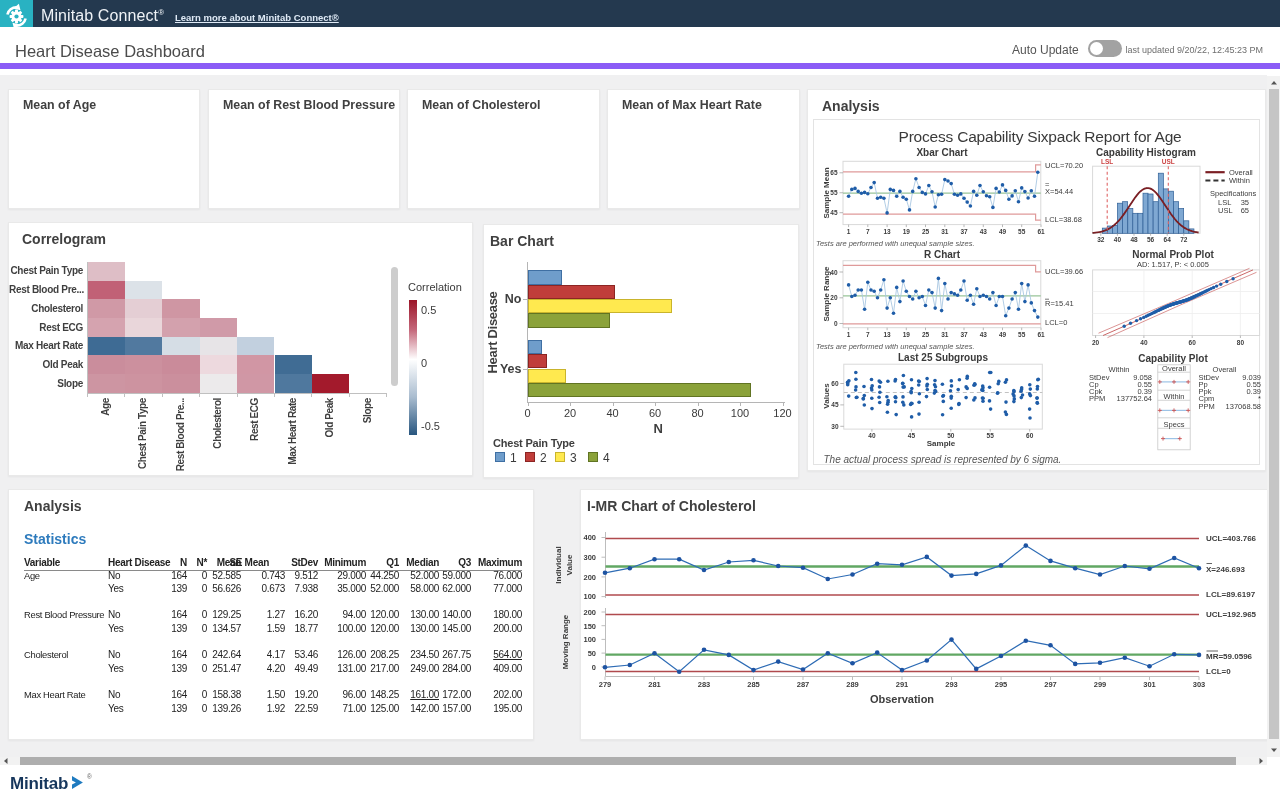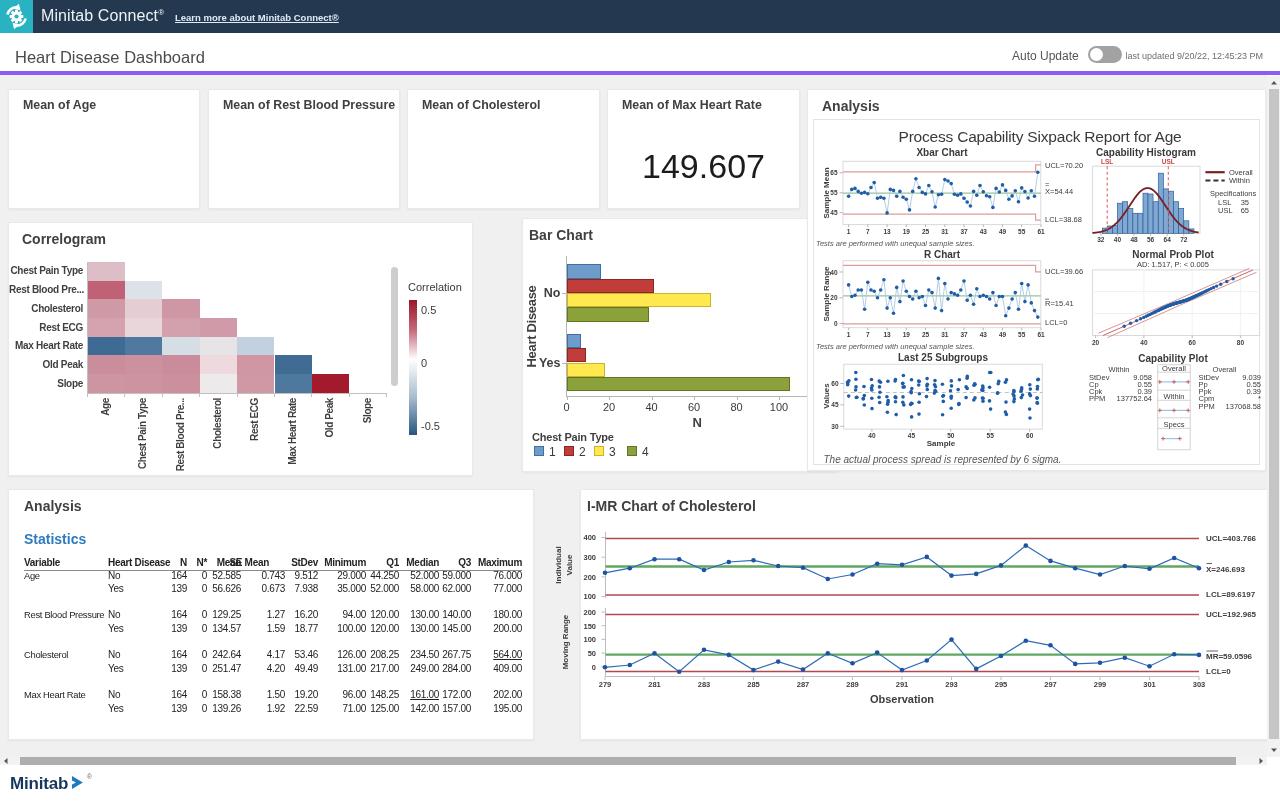--- a/index.html
+++ b/index.html
@@ -4,21 +4,21 @@
 <style>
 *{margin:0;padding:0;box-sizing:border-box;}
 html,body{width:1280px;height:802px;overflow:hidden;background:#fff;
   font-family:"Liberation Sans",sans-serif;}
 .abs{position:absolute;}
 .topbar{position:absolute;left:0;top:0;width:1280px;height:33px;background:#24394f;}
 .logo{position:absolute;left:0;top:0;width:33px;height:33px;background:#29b2c2;}
 .brand{position:absolute;left:41px;top:6.5px;color:#eef2f6;font-size:16px;letter-spacing:.1px;white-space:nowrap;}
 .brand sup{font-size:8px;}
 .tlink{position:absolute;left:175px;top:11.5px;color:#dfeaf6;font-size:9.5px;text-decoration:underline;font-weight:bold;white-space:nowrap;}
-.titlebar{position:absolute;left:0;top:33px;width:1280px;height:42px;background:#fff;border-bottom:4px solid #8b5cf6;}
+.titlebar{position:absolute;left:0;top:27px;width:1280px;height:42px;background:#fff;border-bottom:6px solid #8b5cf6;}
 .h1{position:absolute;left:15px;top:15px;font-size:16.5px;color:#4b4b4b;}
 .autoupd{position:absolute;left:1012px;top:16px;font-size:12px;color:#555;white-space:nowrap;}
 .toggle{position:absolute;left:1088px;top:13px;width:34px;height:17px;background:#a2a2a2;border-radius:9px;}
 .toggle .knob{position:absolute;left:2px;top:2px;width:13px;height:13px;background:#fff;border-radius:50%;}
 .lastupd{position:absolute;right:17px;top:17.5px;font-size:9px;color:#6e6e6e;white-space:nowrap;}
 .content{position:absolute;left:0;top:75px;width:1267px;height:682px;background:#f0f0f1;}
 .card{position:absolute;background:#fff;border:1px solid #e9e9e9;box-shadow:0 1px 2px rgba(0,0,0,.05);}
 .ctitle{position:absolute;font-size:14px;font-weight:bold;color:#404040;}
 .statnum{position:absolute;width:100%;text-align:center;font-size:34px;color:#1c1c1c;}
 .rowlab{position:absolute;font-size:10px;font-weight:bold;color:#3f3f3f;text-align:right;white-space:nowrap;letter-spacing:-0.3px;}
@@ -80,21 +80,20 @@
     <div class="ctitle" style="left:14px;top:8px;font-size:12.4px;white-space:nowrap;">Mean of Age</div>
   </div>
 <div class="card" style="left:208px;top:89px;width:192px;height:120px;">
     <div class="ctitle" style="left:14px;top:8px;font-size:12.4px;white-space:nowrap;">Mean of Rest Blood Pressure</div>
   </div>
 <div class="card" style="left:407px;top:89px;width:193px;height:120px;">
     <div class="ctitle" style="left:14px;top:8px;font-size:12.4px;white-space:nowrap;">Mean of Cholesterol</div>
   </div>
 <div class="card" style="left:607px;top:89px;width:193px;height:120px;">
     <div class="ctitle" style="left:14px;top:8px;font-size:12.4px;white-space:nowrap;">Mean of Max Heart Rate</div>
-    <div class="statnum" style="top:57px;">149.607</div>
   </div>
 
 <div class="card" style="left:8px;top:222px;width:465px;height:254px;">
 <div class="ctitle" style="left:13px;top:8px;">Correlogram</div>
 <div class="cell" style="left:78.5px;top:38.9px;width:37.4px;height:18.7px;background:#debec6;"></div>
 <div class="cell" style="left:78.5px;top:57.6px;width:37.4px;height:18.7px;background:#c16176;"></div>
 <div class="cell" style="left:115.9px;top:57.6px;width:37.4px;height:18.7px;background:#dce2e8;"></div>
 <div class="cell" style="left:78.5px;top:76.3px;width:37.4px;height:18.7px;background:#d099a6;"></div>
 <div class="cell" style="left:115.9px;top:76.3px;width:37.4px;height:18.7px;background:#e4ced4;"></div>
 <div class="cell" style="left:153.3px;top:76.3px;width:37.4px;height:18.7px;background:#cf96a3;"></div>
@@ -147,21 +146,21 @@
 <div class="vline" style="left:339.8px;top:169.8px;height:4px;"></div>
 <div class="vline" style="left:377.2px;top:169.8px;height:4px;"></div>
 <div class="cell" style="left:382px;top:44px;width:7px;height:119px;background:#cdcdcd;border-radius:4px;"></div>
 <div class="t11" style="left:399px;top:58px;">Correlation</div>
 <div class="cell" style="left:400px;top:76.5px;width:8px;height:135px;background:linear-gradient(180deg,#9b1528 0%,#c4677a 22%,#ffffff 44%,#a9bccf 72%,#28567f 100%);"></div>
 <div class="t11" style="left:412px;top:81px;">0.5</div>
 <div class="t11" style="left:412px;top:134px;">0</div>
 <div class="t11" style="left:412px;top:197px;">-0.5</div>
 </div>
 
-<div class="card" style="left:483px;top:218px;width:316px;height:254px;margin-left:39px;">
+<div class="card" style="left:483px;top:224px;width:316px;height:254px;">
 <div class="ctitle" style="left:6px;top:8px;">Bar Chart</div>
 <div class="cell" style="left:43.5px;top:45.2px;width:34.0px;height:14.4px;background:#6f9dcb;border:1px solid #3f6fa3;"></div>
 <div class="cell" style="left:43.5px;top:59.6px;width:87.1px;height:14.4px;background:#c03d3a;border:1px solid #8c2523;"></div>
 <div class="cell" style="left:43.5px;top:74.0px;width:144.5px;height:14.4px;background:#ffe94f;border:1px solid #c9b42c;"></div>
 <div class="cell" style="left:43.5px;top:88.4px;width:82.9px;height:14.4px;background:#8ba23a;border:1px solid #617423;"></div>
 <div class="cell" style="left:43.5px;top:114.7px;width:14.9px;height:14.4px;background:#6f9dcb;border:1px solid #3f6fa3;"></div>
 <div class="cell" style="left:43.5px;top:129.1px;width:19.1px;height:14.4px;background:#c03d3a;border:1px solid #8c2523;"></div>
 <div class="cell" style="left:43.5px;top:143.5px;width:38.2px;height:14.4px;background:#ffe94f;border:1px solid #c9b42c;"></div>
 <div class="cell" style="left:43.5px;top:157.9px;width:223.1px;height:14.4px;background:#8ba23a;border:1px solid #617423;"></div>
 <div class="vline" style="left:43.0px;top:36.5px;height:140.0px;background:#b5b5b5;"></div>

